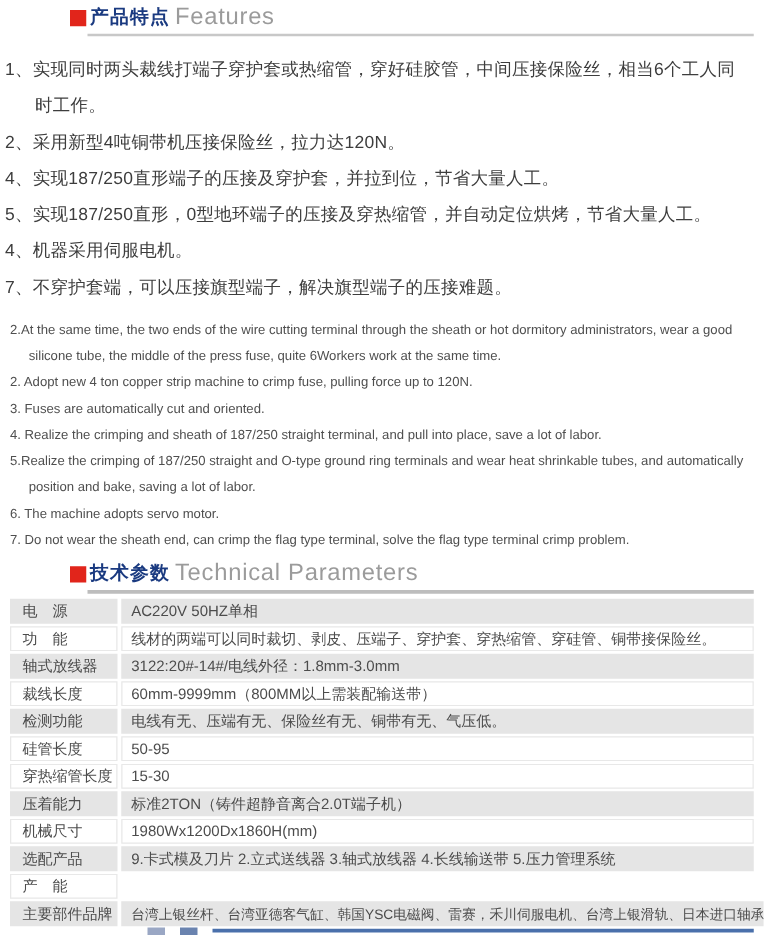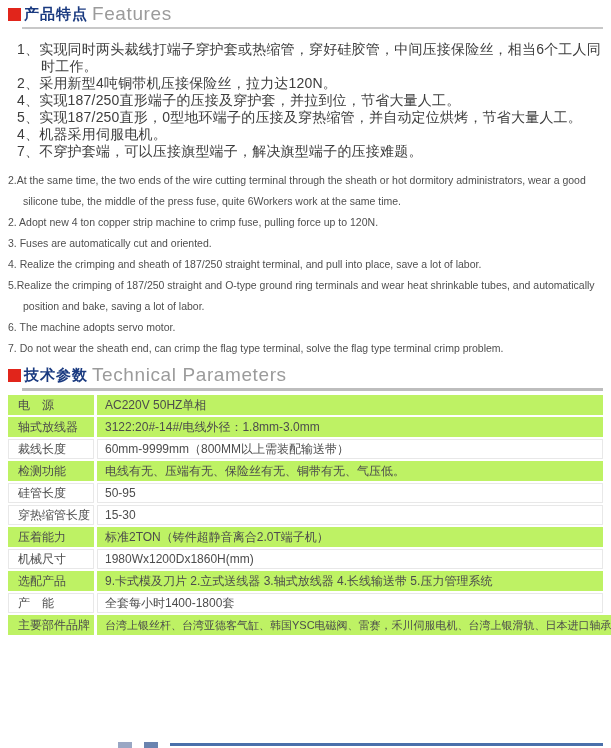--- a/index.html
+++ b/index.html
@@ -6,21 +6,21 @@
   .page {
     position: relative;
     width: 611px;
     height: 748px;
     background: #ffffff;
     font-family: "Liberation Sans", sans-serif;
     overflow: hidden;
     color: #3d3d3d;
   }
   
-  .section-header { padding: 6px 8px 0 8px; }
+  .section-header { padding: 6px 8px 0 8px; margin-left: 48px; }
   .hdr-line { display: flex; align-items: center; }
   .red-square {
     width: 13px; height: 13px;
     background: #e1251b;
     flex: 0 0 auto;
   }
   .title-cn {
     color: #1a3a80;
     font-weight: bold;
     font-size: 15px;
@@ -39,25 +39,25 @@
     height: 2px;
     background: #c8c8c8;
     margin-top: 5px;
     margin-left: 14px;
   }
   .header-rule.thick { height: 3px; background: #bdbdbd; }
 
   
   .cn-list {
     list-style: none;
-    margin: 12px 8px 0 17px;
+    margin: 12px 8px 0 4px;
     padding: 0;
     width: 592px;
     font-size: 14px;
-    line-height: 17px;
+    line-height: 29px;
     color: #3d3d3d;
     letter-spacing: 0.2px;
   }
   .cn-list li { padding-left: 24px; text-indent: -24px; }
 
   
   .en-list {
     list-style: none;
     margin: 10px 6px 0 8px;
     padding: 0;
@@ -83,21 +83,21 @@
   .cell.label {
     width: 76px;
     padding-left: 10px;
     flex: 0 0 auto;
   }
   .cell.value {
     flex: 1 1 auto;
     margin-left: 3px;
     padding-left: 8px;
   }
-  .param-row.odd .cell { background: #bef264; }
+  .param-row.odd .cell { background: #e5e5e5; }
   .param-row.even .cell { background: #ffffff; box-shadow: inset 0 0 0 1px #e8e8e8; }
   .param-row:last-child .cell.value { font-size: 11px; }
 
   
   .footer-sq1 { position: absolute; left: 118px; top: 742px; width: 14px; height: 6px; background: #9aa7c4; }
   .footer-sq2 { position: absolute; left: 144px; top: 742px; width: 14px; height: 6px; background: #6a83af; }
   .footer-line { position: absolute; left: 170px; top: 743px; width: 433px; height: 3px; background: #4a70ab; }
 </style>
 </head>
 <body>
@@ -139,20 +139,24 @@
       <span class="title-en">Technical Parameters</span>
     </div>
     <div class="header-rule thick"></div>
   </div>
 
   <div class="param-table">
     <div class="param-row odd">
       <div class="cell label">电　源</div>
       <div class="cell value">AC220V 50HZ单相</div>
     </div>
+    <div class="param-row even">
+      <div class="cell label">功　能</div>
+      <div class="cell value">线材的两端可以同时裁切、剥皮、压端子、穿护套、穿热缩管、穿硅管、铜带接保险丝。</div>
+    </div>
     <div class="param-row odd">
       <div class="cell label">轴式放线器</div>
       <div class="cell value">3122:20#-14#/电线外径：1.8mm-3.0mm</div>
     </div>
     <div class="param-row even">
       <div class="cell label">裁线长度</div>
       <div class="cell value">60mm-9999mm（800MM以上需装配输送带）</div>
     </div>
     <div class="param-row odd">
       <div class="cell label">检测功能</div>
@@ -173,21 +177,20 @@
     <div class="param-row even">
       <div class="cell label">机械尺寸</div>
       <div class="cell value">1980Wx1200Dx1860H(mm)</div>
     </div>
     <div class="param-row odd">
       <div class="cell label">选配产品</div>
       <div class="cell value">9.卡式模及刀片 2.立式送线器 3.轴式放线器 4.长线输送带 5.压力管理系统</div>
     </div>
     <div class="param-row even">
       <div class="cell label">产　能</div>
-      <div class="cell value">全套每小时1400-1800套</div>
     </div>
     <div class="param-row odd">
       <div class="cell label">主要部件品牌</div>
       <div class="cell value">台湾上银丝杆、台湾亚德客气缸、韩国YSC电磁阀、雷赛，禾川伺服电机、台湾上银滑轨、日本进口轴承。</div>
     </div>
   </div>
 
   <div class="footer-sq1"></div>
   <div class="footer-sq2"></div>
   <div class="footer-line"></div>

